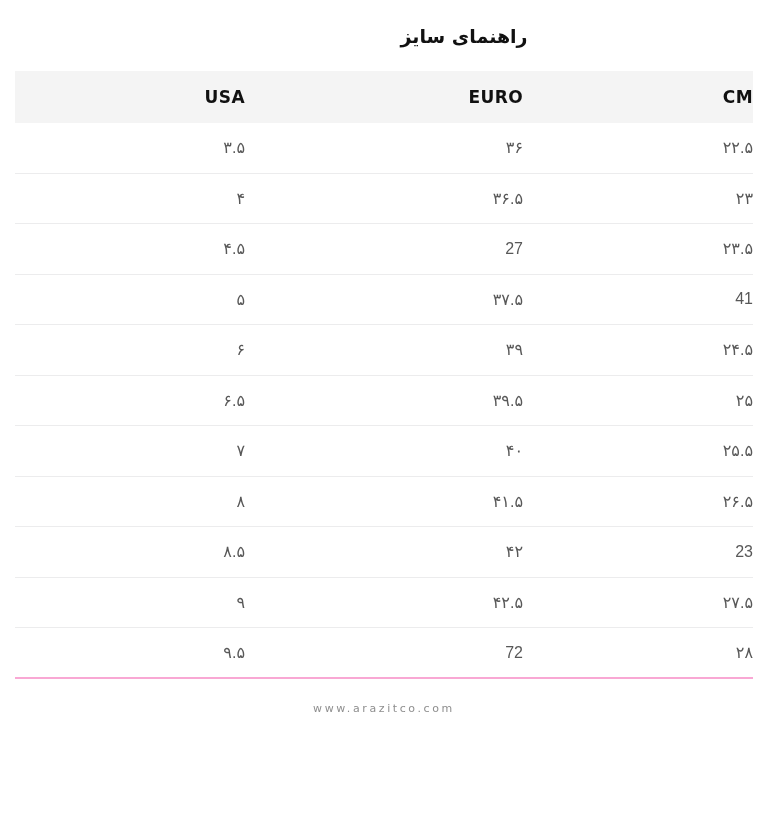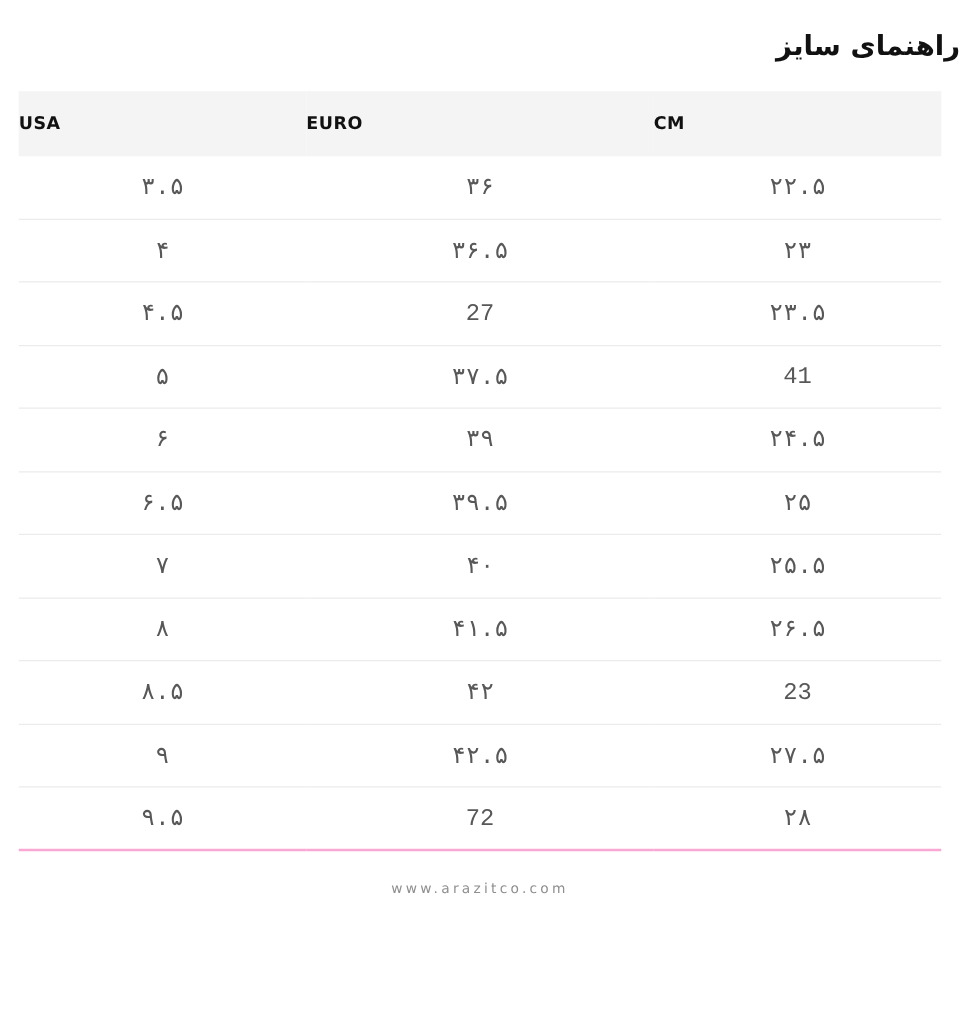--- a/index.html
+++ b/index.html
@@ -19,22 +19,22 @@
     position: relative;
     width: 768px;
     height: 813px;
     background: #ffffff;
     overflow: hidden;
   }
 
   
   .page-title {
     width: 608px;
-    text-align: right;
-    font-size: 22px;
+    text-align: center;
+    font-size: 19px;
     font-weight: bold;
     color: #111111;
     letter-spacing: 0px;
     padding-top: 10px;
     line-height: 26px;
     direction: rtl;
   }
 
   
   .table-wrap {
@@ -50,46 +50,45 @@
   }
   table.size-table col.c-usa  { width: 230px; }
   table.size-table col.c-euro { width: 278px; }
   table.size-table col.c-cm   { width: 230px; }
 
   thead tr.head-row {
     background: #f4f4f4;
   }
   thead th {
     height: 52px;
-    font-size: 14px;
+    font-size: 17px;
     font-weight: bold;
     color: #111111;
-    text-align: left;
+    text-align: right;
     vertical-align: middle;
     letter-spacing: 0.4px;
     border: none;
     padding: 0;
   }
 
   tbody tr.data-row {
     border-bottom: 1px solid #ececed;
   }
   tbody tr.data-row:last-child {
     border-bottom: 2px solid #f9a8d4;
   }
   tbody td {
     height: 50.5px;
-    font-size: 19px;
+    font-size: 16px;
     color: #585858;
-    text-align: center;
     vertical-align: middle;
     border: none;
     padding: 0;
     direction: rtl;
-    font-family: Liberation Mono, monospace;
+    font-family: Liberation Sans, sans-serif;
   }
 
   
   .footer {
     width: 768px;
     text-align: center;
     margin-top: 23px;
     font-size: 11px;
     color: #8e8e8e;
     letter-spacing: 2.6px;

